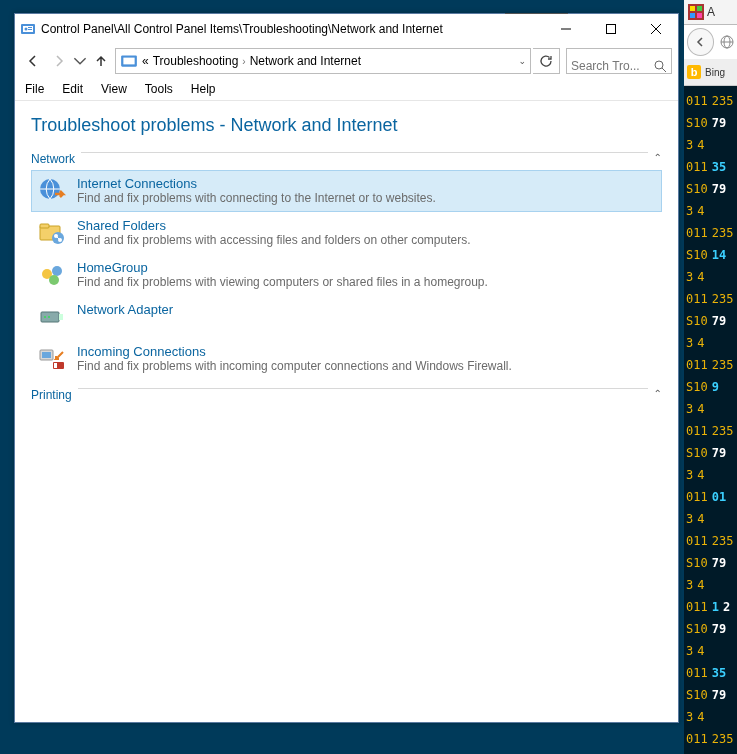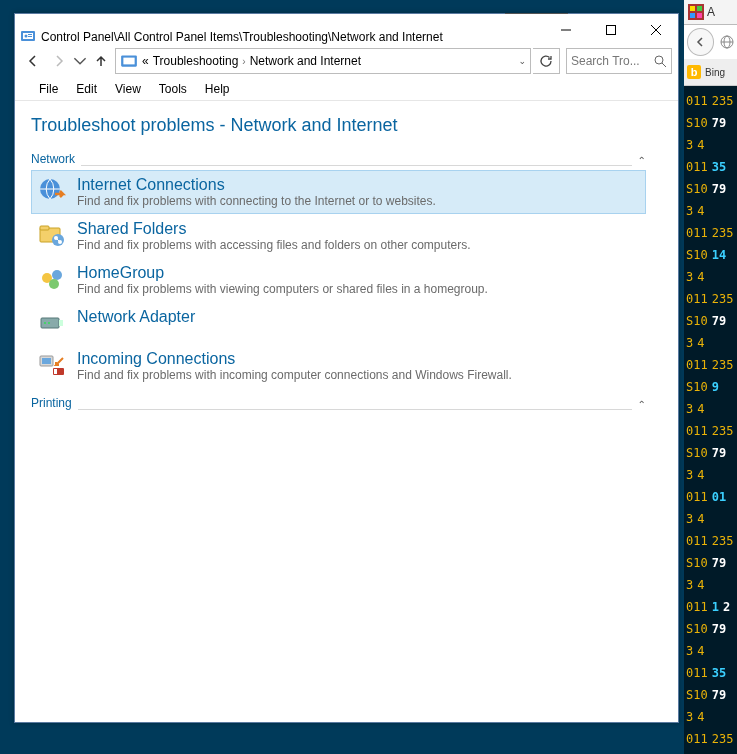--- a/index.html
+++ b/index.html
@@ -1,57 +1,57 @@
 <!DOCTYPE html>
 <html><head>
 <meta charset="utf-8">
 <style>
   html,body{margin:0;padding:0;font-family:"Segoe UI",Arial,sans-serif;font-size:12px;overflow:hidden}
   body{background:#003a5a;width:737px;height:754px;position:relative}
   
   .win{position:absolute;left:14px;top:13px;width:663px;height:708px;background:#fff;border:1px solid #5a7aa0;box-shadow:0 0 5px rgba(0,0,0,.3)}
   
-  .titlebar{height:30px;background:#fff;display:flex;align-items:flex-end;position:relative}
+  .titlebar{height:30px;background:#fff;display:flex;align-items:center;position:relative}
   .titlebar .icon-box{width:26px;display:flex;justify-content:center}
   .titlebar .title{flex:1;font-size:12px;color:#000;white-space:nowrap;overflow:hidden}
   .titlebar .ctrls{display:flex;margin-left:auto}
   .titlebar .ctrl{width:45px;height:28px;display:flex;align-items:center;justify-content:center;color:#222}
   .titlebar .ctrl svg{width:10px;height:10px}
   .extra-ctrls{position:absolute;top:-1px;left:490px;display:flex;border:1px solid #555}
   .extra-ctrls .ec{width:30px;height:17px;display:flex;align-items:center;justify-content:center;background:#f5f5f5}
   .extra-ctrls .ec+.ec{border-left:1px solid #555}
   
   .navrow{height:34px;display:flex;align-items:center;padding:0 6px;gap:2px}
   .navbtn{width:24px;height:24px;display:flex;align-items:center;justify-content:center;color:#777}
   .navbtn.active{color:#000}
   .navbtn svg{width:16px;height:16px}
   .addr{flex:1;height:24px;border:1px solid #bcbcbc;display:flex;align-items:center;padding:0 4px;gap:4px;min-width:0}
   .addr .ai{width:18px;height:18px;flex:none}
   .addr .sep{color:#777;font-size:10px}
   .addr .crumb{color:#000;white-space:nowrap}
   .addr .spacer{flex:1}
   .addr .dd{color:#555;font-size:9px}
   .refresh{width:26px;height:24px;border:1px solid #bcbcbc;border-left:none;display:flex;align-items:center;justify-content:center;color:#444}
-  .search{width:96px;height:24px;border:1px solid #bcbcbc;margin-left:4px;display:flex;align-items:center;padding:0 4px;color:#777}
+  .search{width:96px;height:24px;border:1px solid #bcbcbc;margin-left:4px;display:flex;align-items:flex-end;padding:0 4px;color:#777}
   .search .ph{flex:1;white-space:nowrap;overflow:hidden;text-overflow:ellipsis}
   
-  .menu{height:22px;display:flex;align-items:center;padding:0 24px;gap:18px;border-bottom:1px solid #e6e6e6}
+  .menu{height:22px;display:flex;align-items:center;padding:0 10px;gap:18px;border-bottom:1px solid #e6e6e6}
   .menu span{color:#000}
   
-  .content{padding:14px 32px 0 16px}
+  .content{padding:14px 16px 0 16px}
   h1.page{color:#0a65a0;font-weight:400;font-size:18px;margin:0 0 16px 0}
-  .grp-head{display:flex;align-items:flex-end;margin:8px 0 4px 0}
+  .grp-head{display:flex;align-items:flex-start;margin:8px 0 4px 0}
   .grp-head .lbl{color:#0a65a0;font-size:12px}
   .grp-head .line{flex:1;height:1px;background:#d8d8d8;margin:0 6px}
   .grp-head .chev{color:#555;font-size:10px}
   .item{display:flex;padding:6px 6px;gap:10px}
   .item.selected{background:#d6ebf8;border:1px solid #a8d2ef;padding:5px}
   .item .ico{width:30px;height:30px;flex:none}
   .item .txt{display:flex;flex-direction:column}
-  .item .name{color:#0a65a0;font-size:16px}
+  .item .name{color:#0a65a0;font-size:13px}
   .item .desc{color:#6b6b6b;font-size:12px}
   
   .rstrip{position:absolute;right:0;top:0;bottom:0;width:53px;background:#001a28}
   .rstrip .topbar{height:24px;background:#f4f4f4;display:flex;align-items:center;padding-left:4px;gap:3px;border-bottom:1px solid #bbb}
   .rstrip .browsernav{height:34px;background:#fff;display:flex;align-items:center;padding-left:3px;gap:3px}
   .rstrip .bnav{width:26px;height:26px;border:1px solid #bbb;border-radius:50%;display:flex;align-items:center;justify-content:center;background:#f7f7f7}
   .rstrip .tabs{height:26px;background:#eee;display:flex;align-items:center;gap:4px;padding-left:3px;border-bottom:1px solid #ccc}
   .rstrip .bing{width:14px;height:14px;background:#ffb900;border-radius:2px;display:flex;align-items:center;justify-content:center;color:#fff;font-weight:bold;font-size:11px}
   .rstrip .tablbl{font-size:10px;color:#333}
   .codecol{padding:4px 2px;font-family:Consolas,monospace;font-size:12px;line-height:22px;color:#005c7a}

